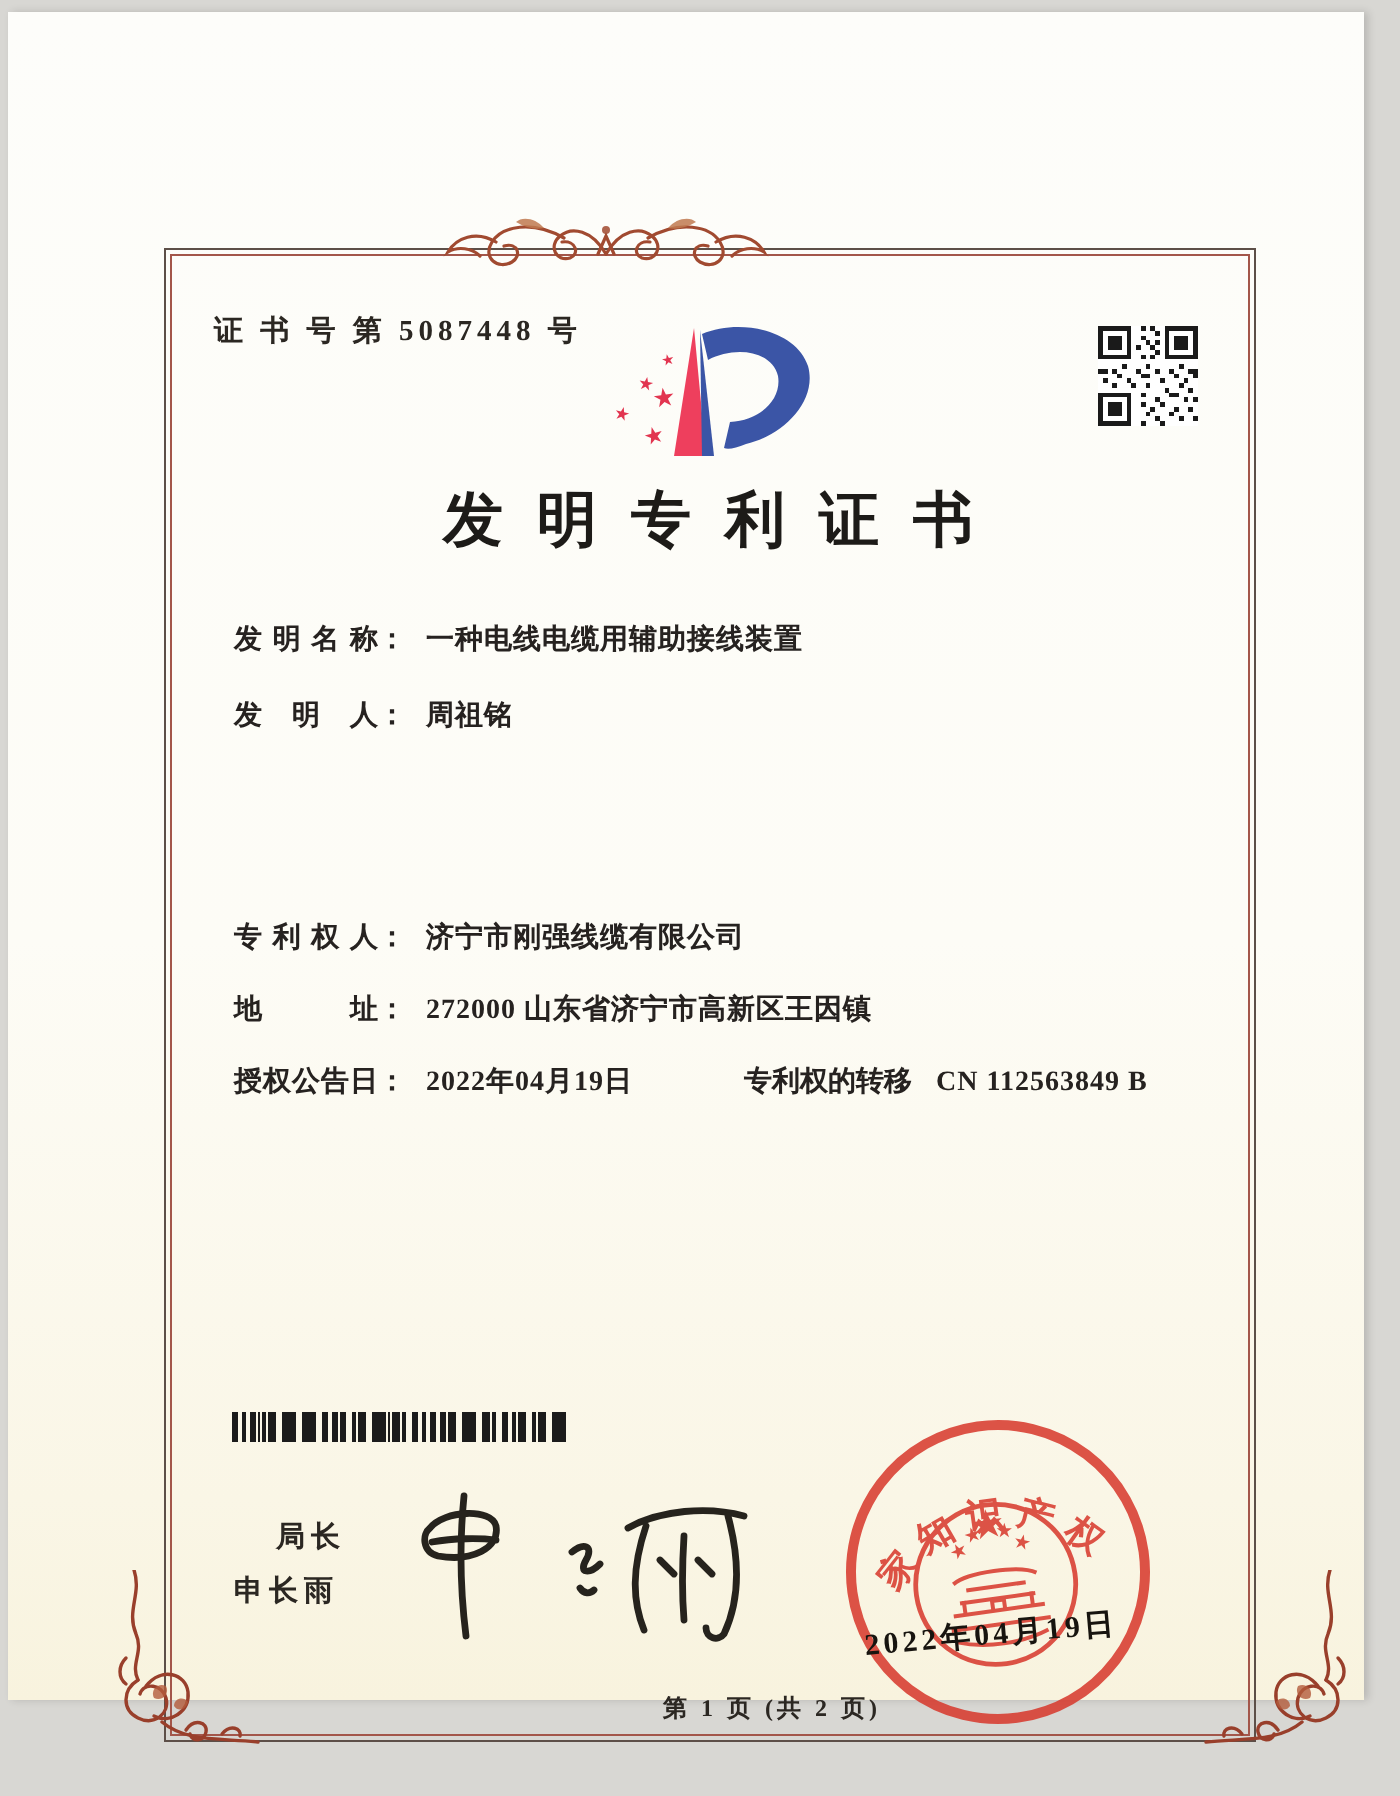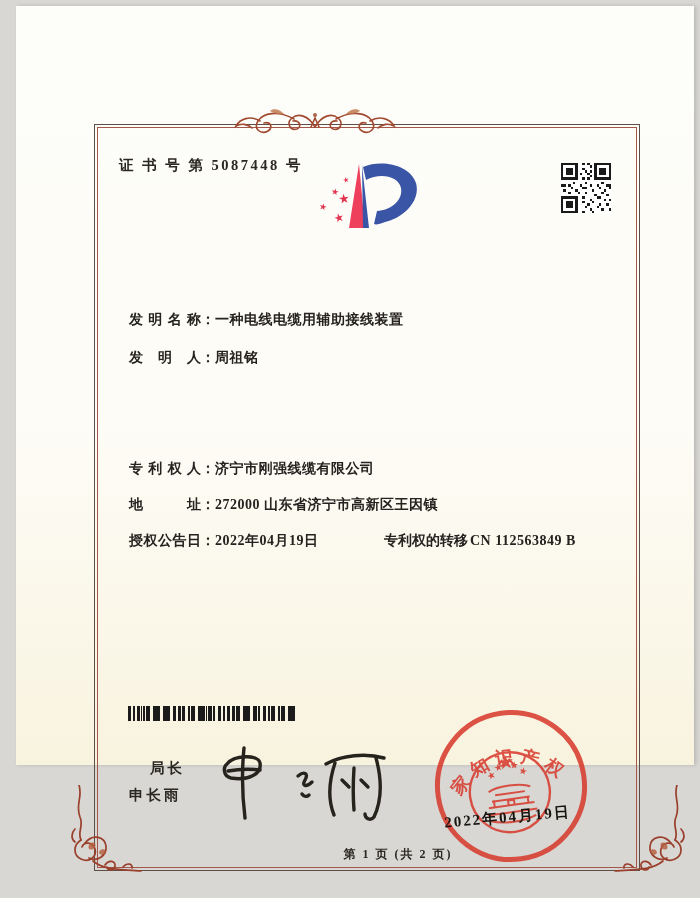--- a/index.html
+++ b/index.html
@@ -3,21 +3,21 @@
 <meta charset="utf-8">
 <style>
   html,body{margin:0;padding:0;}
   body{
     width:700px;height:898px;overflow:hidden;
     background:#d8d7d3;
     font-family:"Liberation Serif","DejaVu Serif",serif;
   }
   .abs{position:absolute;}
   .sheet{
-    position:absolute;left:16px;top:6px;width:678px;height:759px;
+    position:absolute;left:4px;top:6px;width:678px;height:844px;
     background:linear-gradient(180deg,#fdfdfa 0%,#fdfcf6 55%,#faf6e6 88%,#f8f3de 100%);
     box-shadow:2px 0 4px rgba(0,0,0,.15);
   }
   
   .frame{
     position:absolute;left:78px;top:118px;width:544px;height:745px;
     border:1.5px solid #5d4f48;
   }
   .frame-inner{
     position:absolute;inset:2px;border:1px solid #a3564a;
@@ -32,21 +32,21 @@
     left:78px;top:234px;width:544px;text-align:center;
     font-size:30px;font-weight:700;color:#1d1b18;
     letter-spacing:17px;padding-left:17px;box-sizing:border-box;
   }
   .frow{left:113px;height:20px;font-size:14px;font-weight:600;color:#262220;white-space:nowrap;}
   .flabel{
     display:inline-block;width:72px;text-align:justify;text-align-last:justify;
     font-weight:700;vertical-align:top;
   }
   .colon{font-weight:700;}
-  .fvalue{font-weight:600;letter-spacing:.5px;}
+  .fvalue{margin-left:10px;font-weight:600;letter-spacing:.5px;}
   .grant2{position:absolute;left:255px;top:0;white-space:nowrap;}
   .paras{
     left:106px;top:556px;width:492px;
     font-size:13px;line-height:21px;color:#33302b;
     font-style:italic;font-weight:600;letter-spacing:.4px;
     text-align:justify;
   }
   .paras p{margin:0;text-indent:2em;}
   .barcode{
     left:112px;top:700px;width:167px;height:15px;
@@ -203,20 +203,21 @@
     <path d="M47,9 C66,1 94,7 100,25 C105,43 87,60 69,64 C64,66 60,67 58,66 L61,53 C76,52 87,42 85,30 C82,17 63,15 50,22 Z" fill="#3b55a6"></path>
     <g fill="#e23550">
       <use href="#star5" transform="translate(30,22) scale(3) rotate(-12)"></use>
       <use href="#star5" transform="translate(19,34) scale(3.6) rotate(10)"></use>
       <use href="#star5" transform="translate(28,41) scale(5.2) rotate(-8)"></use>
       <use href="#star5" transform="translate(7,49) scale(3.6) rotate(14)"></use>
       <use href="#star5" transform="translate(23,60) scale(4.6) rotate(-15)"></use>
     </g>
   </svg>
 
+  <div class="abs title">发明专利证书</div>
 
   <div class="abs frow" style="top:305px">
     <span class="flabel">发明名称</span><span class="colon">：</span><span class="fvalue">一种电线电缆用辅助接线装置</span>
   </div>
   <div class="abs frow" style="top:343px">
     <span class="flabel">发明人</span><span class="colon">：</span><span class="fvalue">周祖铭</span>
   </div>
   <div class="abs frow" style="top:454px">
     <span class="flabel">专利权人</span><span class="colon">：</span><span class="fvalue">济宁市刚强线缆有限公司</span>
   </div>

